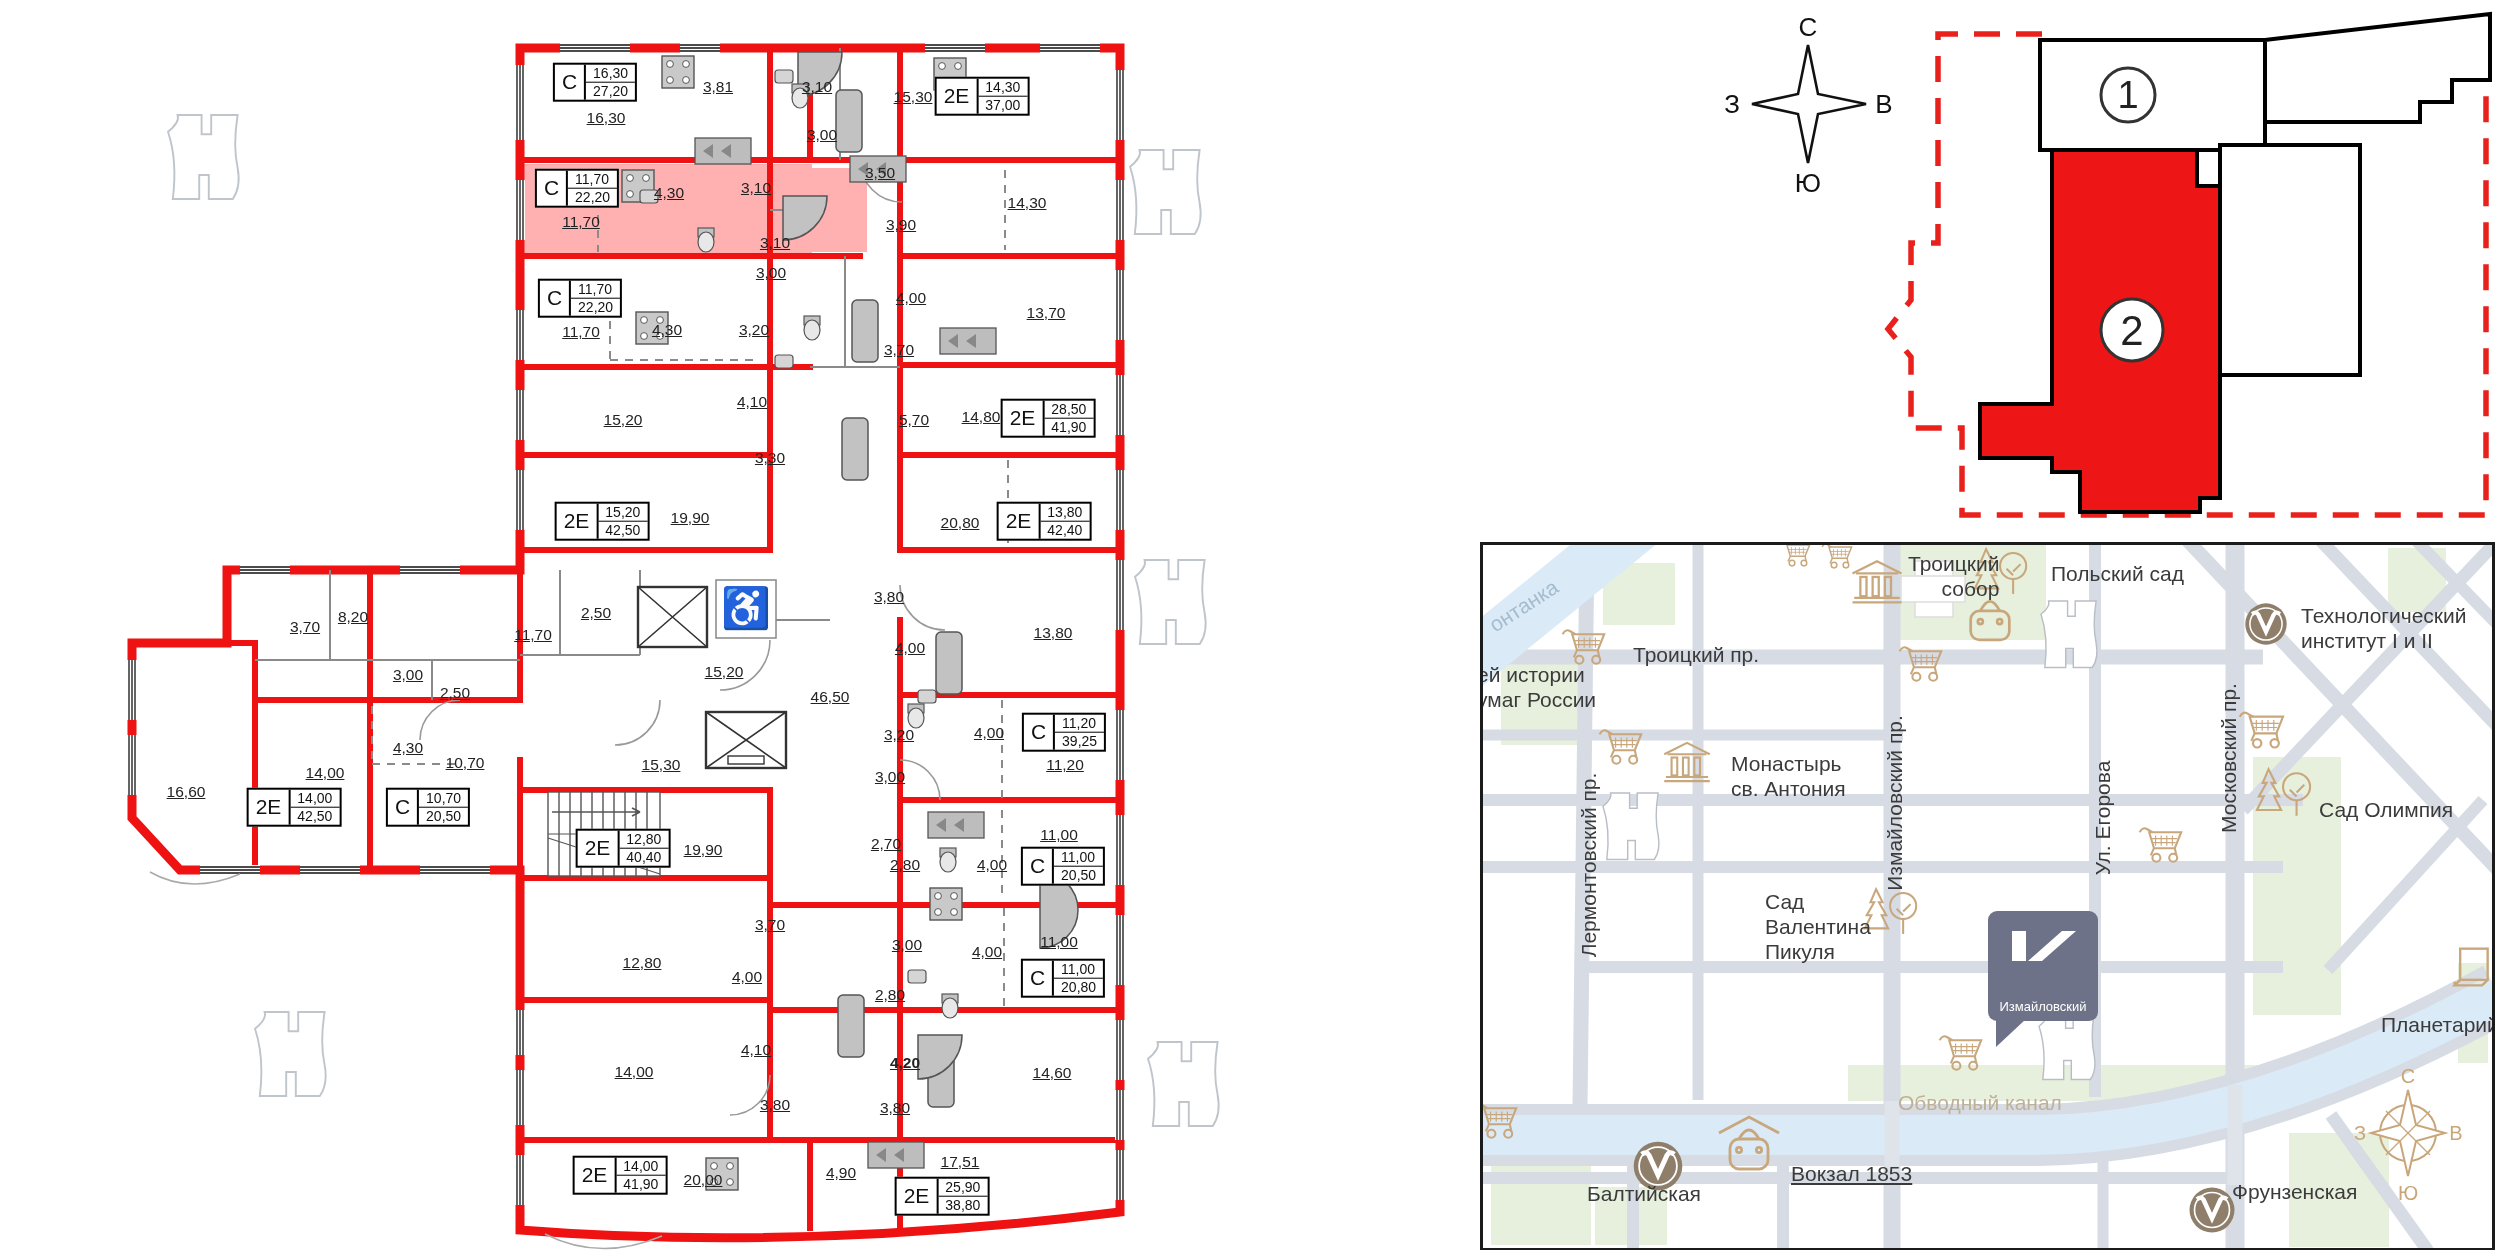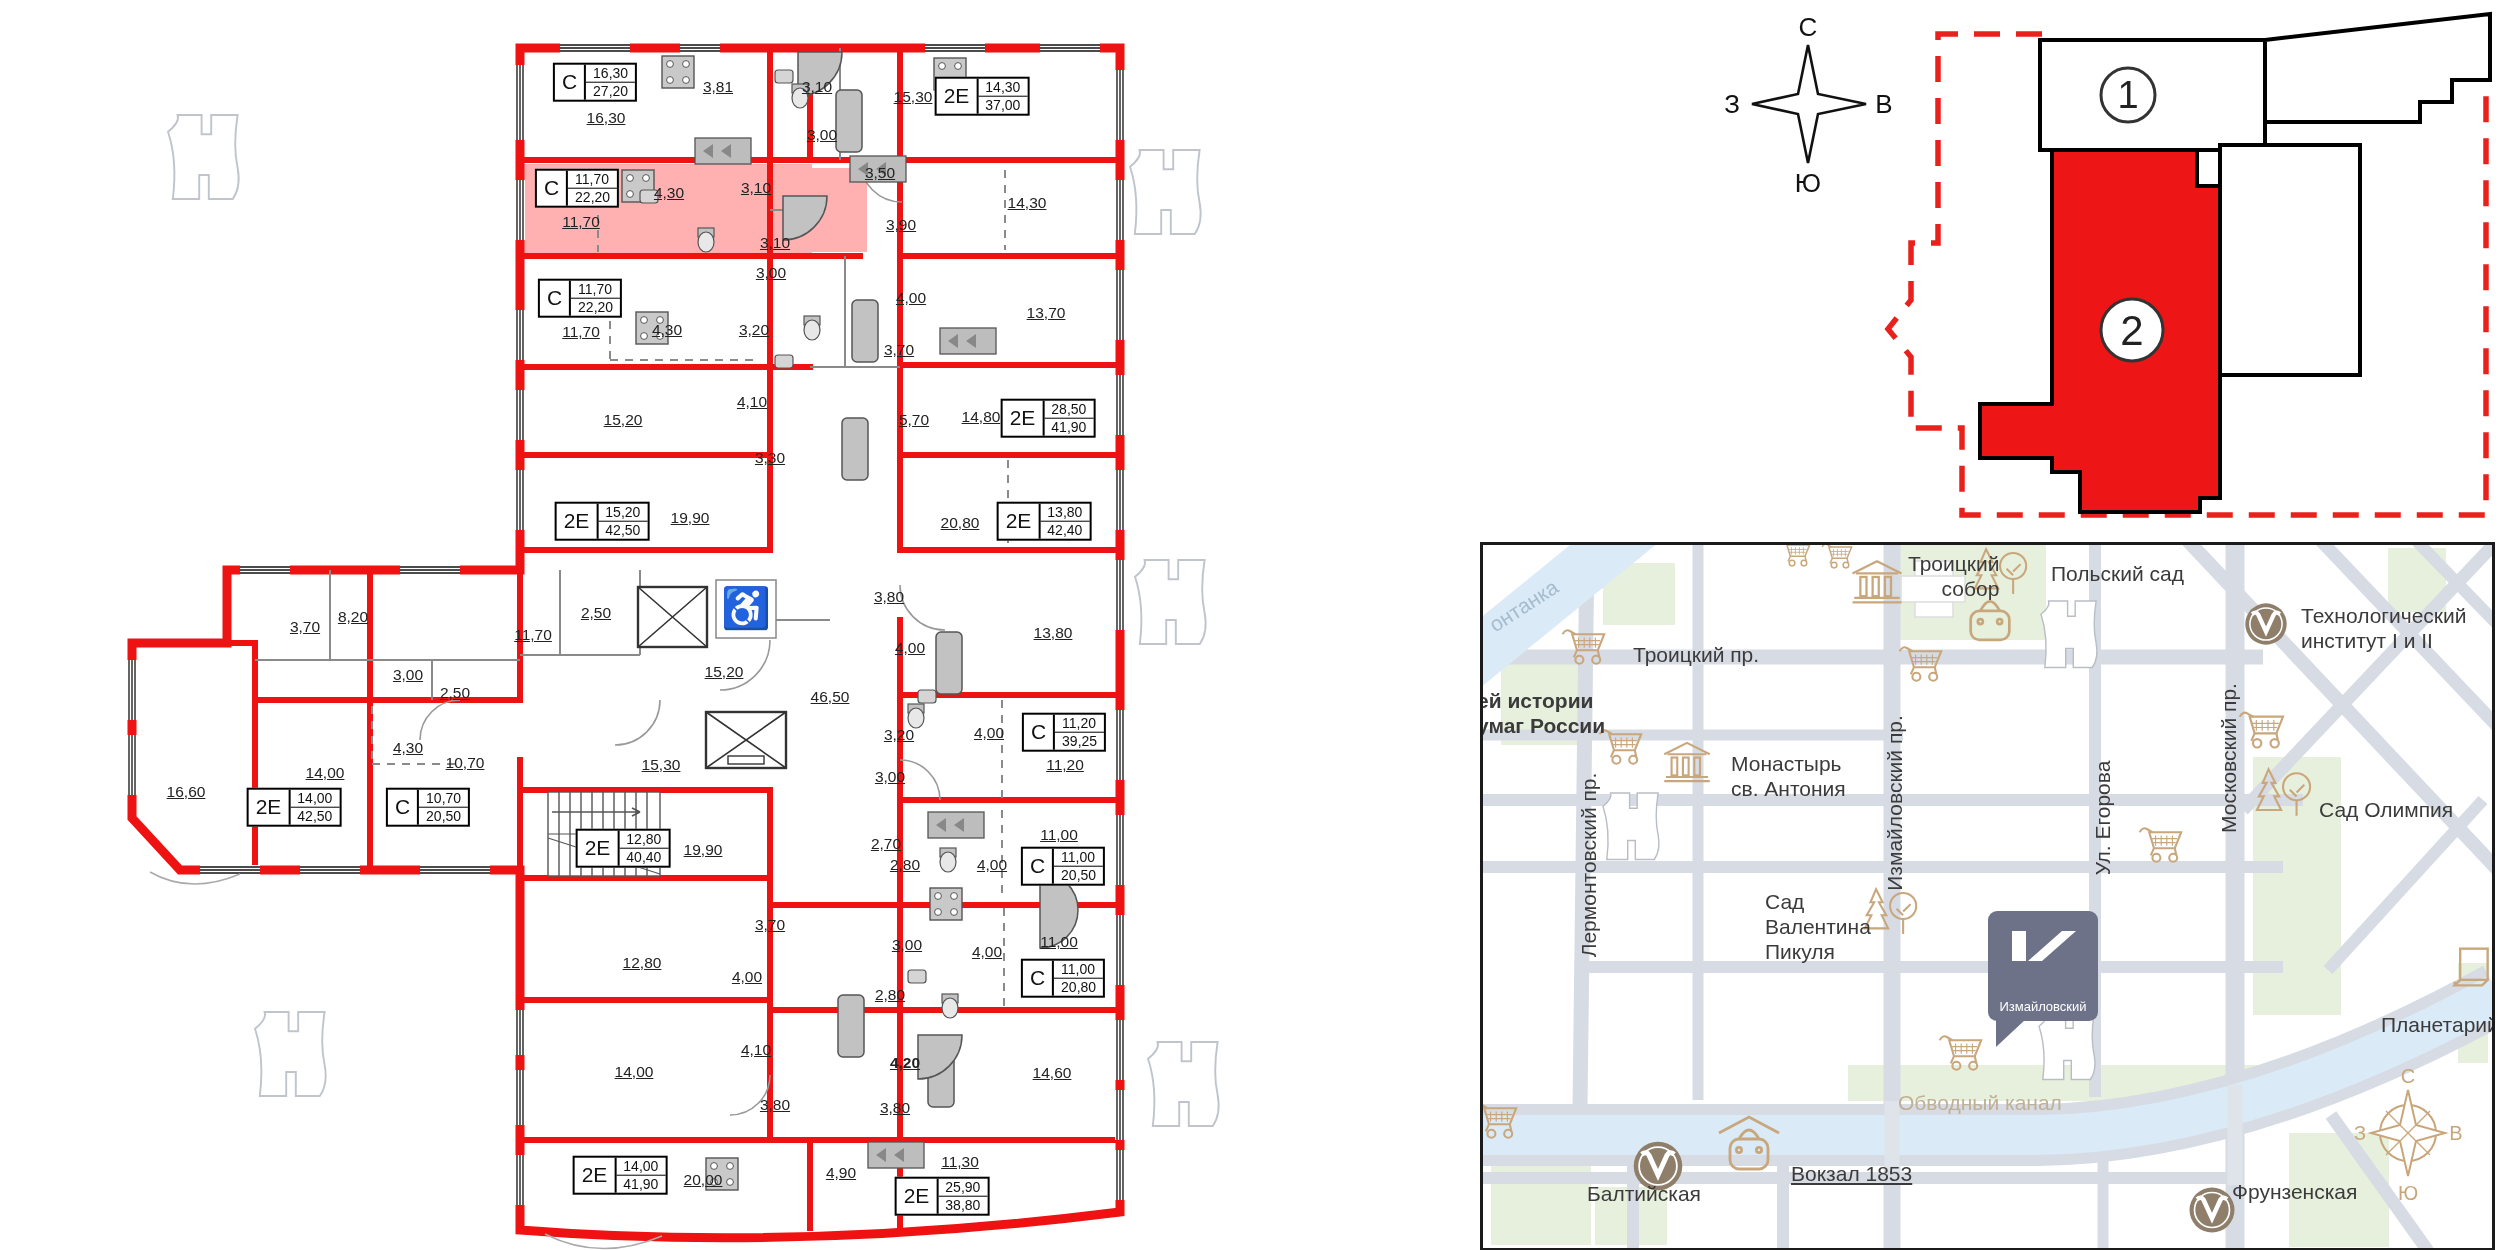--- a/index.html
+++ b/index.html
@@ -519,21 +519,21 @@
       <div class="room-label" style="left: 1059px; top: 942px;">11,00</div>
       <div class="room-label" style="left: 890px; top: 995px;">2,80</div>
       <div class="room-label" style="left: 634px; top: 1072px;">14,00</div>
       <div class="room-label" style="left: 756px; top: 1050px;">4,10</div>
       <div class="room-label" style="left: 905px; top: 1063px; font-weight: bold;">4,20</div>
       <div class="room-label" style="left: 1052px; top: 1073px;">14,60</div>
       <div class="room-label" style="left: 775px; top: 1105px;">3,80</div>
       <div class="room-label" style="left: 895px; top: 1108px;">3,80</div>
       <div class="room-label" style="left: 703px; top: 1180px;">20,00</div>
       <div class="room-label" style="left: 841px; top: 1173px;">4,90</div>
-      <div class="room-label" style="left: 960px; top: 1162px;">11,30</div>
+      <div class="room-label" style="left: 960px; top: 1162px;">17,51</div>
     </div>
   <div id="badge-layer">
       <div class="badge" style="left: 595px; top: 82px;">
         <span class="b-type">С</span>
         <span class="b-nums">
           <span class="b-top">16,30</span>
           <span class="b-bot">27,20</span>
         </span>
       </div>
       <div class="badge" style="left: 982px; top: 96px;">
@@ -710,21 +710,21 @@
       <svg width="110" height="84" viewBox="0 0 110 84">
         <rect x="24" y="20" width="14" height="30" fill="#fff"></rect>
         <path d="M40,50 L74,20 H88 L54,50 Z" fill="#fff"></path>
       </svg>
       <div class="ltxt">Измайловский</div>
     </div>
 
     <div id="map-label-layer">
         <div class="mlabel water" style="left: 2px; top: 48px;">онтанка</div>
         <div class="mlabel" style="left: 150px; top: 97px;">Троицкий пр.</div>
-        <div class="mlabel" style="left: -6px; top: 143px; font-weight: bold;">ей истории
+        <div class="mlabel" style="left: -6px; top: 117px;">ей истории
 умаг России</div>
         <div class="mlabel" style="left: 425px; top: 6px; text-align: right;">Троицкий
 собор</div>
         <div class="mlabel" style="left: 568px; top: 16px;">Польский сад</div>
         <div class="mlabel" style="left: 818px; top: 58px;">Технологический
 институт I и II</div>
         <div class="mlabel" style="left: 248px; top: 206px;">Монастырь
 св. Антония</div>
         <div class="mlabel vert" style="left: 106px; top: 320px;">Лермонтовский пр.</div>
         <div class="mlabel vert" style="left: 412px; top: 258px;">Измайловский пр.</div>

